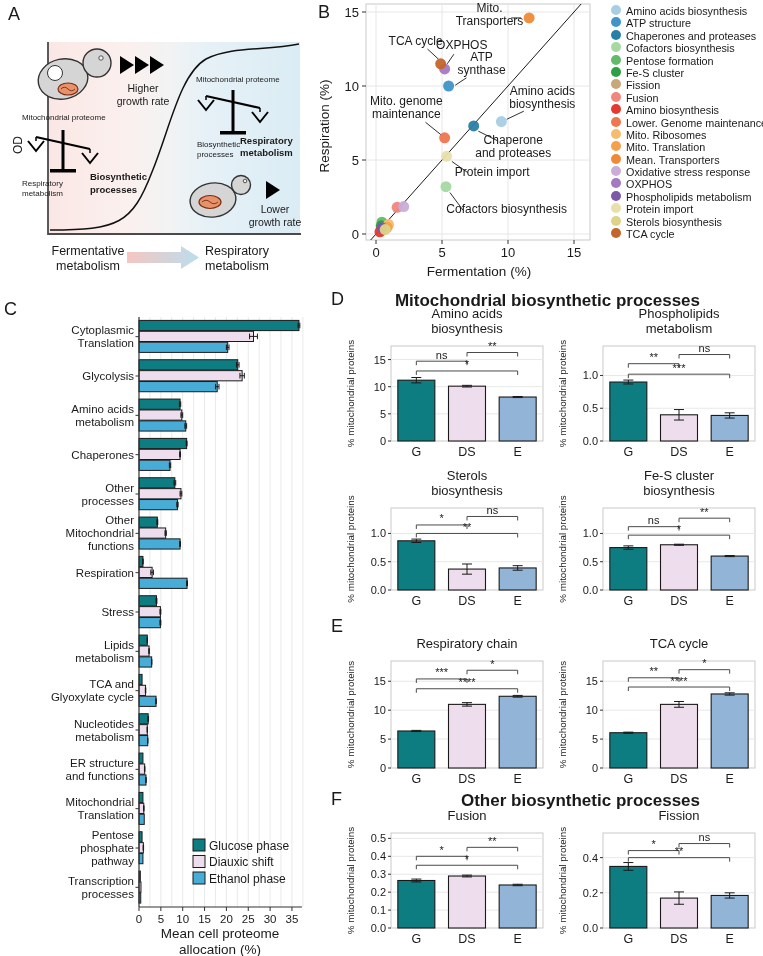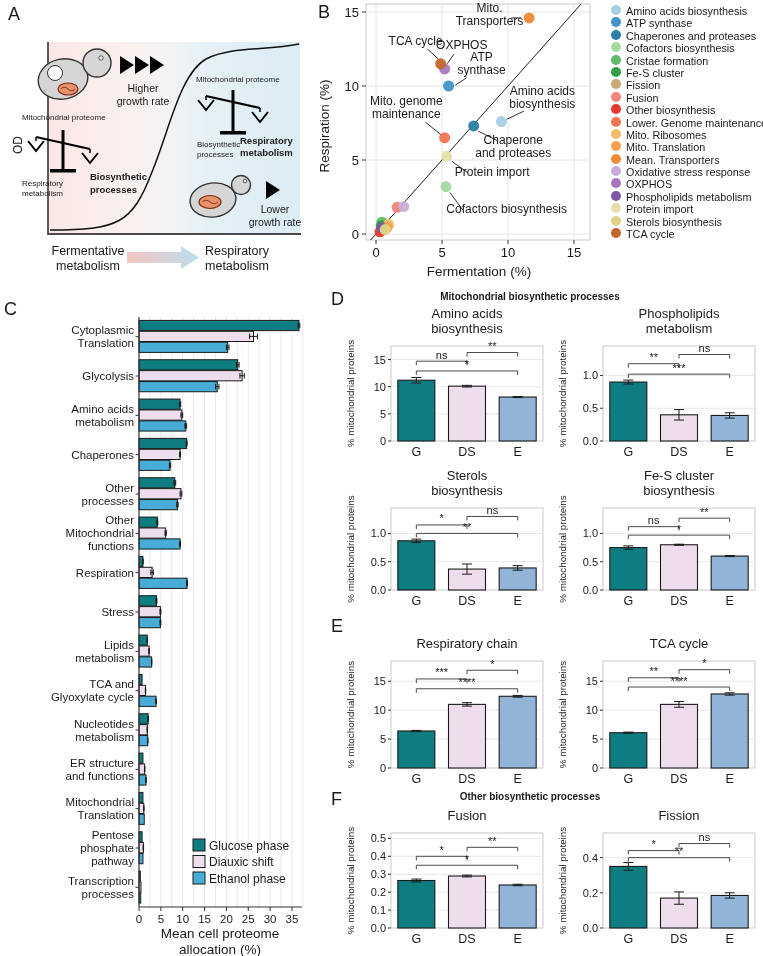--- a/index.html
+++ b/index.html
@@ -2,21 +2,21 @@
 <html><head>
 <meta charset="utf-8">
 <style>
   html,body{margin:0;padding:0;background:#fff;}
   .fig{position:relative;width:763px;height:956px;background:#fff;
        font-family:"Liberation Sans",sans-serif;color:#1a1a1a;overflow:hidden;}
   .fig svg{position:absolute;overflow:visible;}
   svg text{fill:#1a1a1a;font-family:"Liberation Sans",sans-serif;}
   .plabel{font-size:18px;}
   .panel-label{position:absolute;font-size:18px;}
-  .group-header{position:absolute;font-weight:bold;font-size:10px;text-align:center;width:360px;left:350px;}
+  .group-header{position:absolute;font-weight:bold;font-size:17px;text-align:right;width:360px;left:340px;}
   .b-legend{position:absolute;left:611px;top:5px;margin:0;padding:0;list-style:none;}
   .b-legend li{display:flex;align-items:flex-start;gap:5px;height:12.4px;font-size:10.8px;white-space:nowrap;}
   .b-legend .dot{width:10px;height:10px;border-radius:50%;flex:0 0 auto;}
 </style>
 </head>
 <body>
 
 <div class="fig">
 
   <svg style="left:0;top:0" width="315" height="295" viewBox="0 0 315 295">
@@ -182,49 +182,49 @@
         <rect x="50" y="4" width="224" height="236"></rect>
       </clipPath>
     </svg>
   <ul class="b-legend">
       <li>
         <span class="dot" style="background: rgb(168, 206, 227);"></span>
         <span>Amino acids biosynthesis</span>
       </li>
       <li>
         <span class="dot" style="background: rgb(64, 148, 200);"></span>
-        <span>ATP synthase</span>
+        <span>ATP structure</span>
       </li>
       <li>
         <span class="dot" style="background: rgb(41, 128, 166);"></span>
         <span>Chaperones and proteases</span>
       </li>
       <li>
         <span class="dot" style="background: rgb(165, 217, 161);"></span>
         <span>Cofactors biosynthesis</span>
       </li>
       <li>
         <span class="dot" style="background: rgb(98, 187, 104);"></span>
-        <span>Cristae formation</span>
+        <span>Pentose formation</span>
       </li>
       <li>
         <span class="dot" style="background: rgb(47, 158, 68);"></span>
         <span>Fe-S cluster</span>
       </li>
       <li>
         <span class="dot" style="background: rgb(200, 168, 120);"></span>
         <span>Fission</span>
       </li>
       <li>
         <span class="dot" style="background: rgb(242, 133, 124);"></span>
         <span>Fusion</span>
       </li>
       <li>
         <span class="dot" style="background: rgb(229, 56, 47);"></span>
-        <span>Other biosynthesis</span>
+        <span>Amino biosynthesis</span>
       </li>
       <li>
         <span class="dot" style="background: rgb(240, 118, 79);"></span>
         <span>Lower. Genome maintenance</span>
       </li>
       <li>
         <span class="dot" style="background: rgb(248, 188, 112);"></span>
         <span>Mito. Ribosomes</span>
       </li>
       <li>

